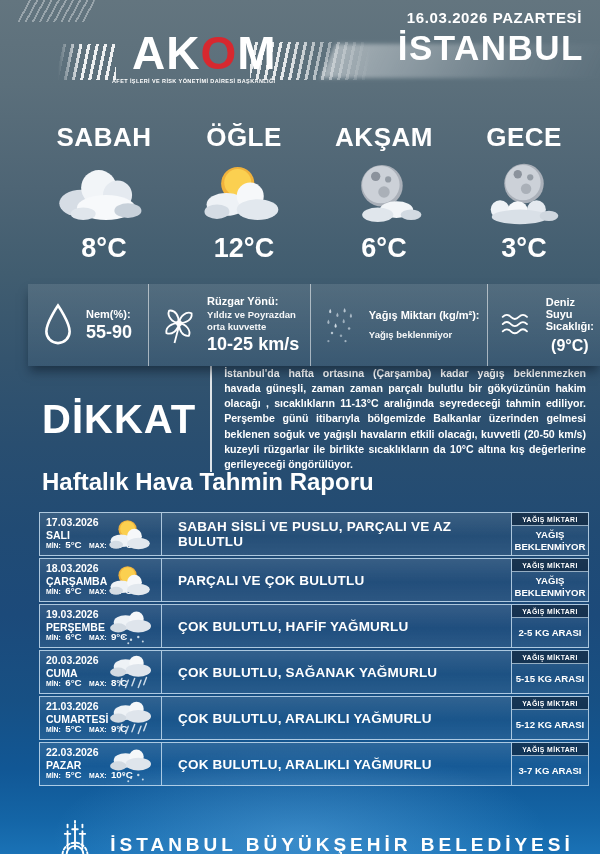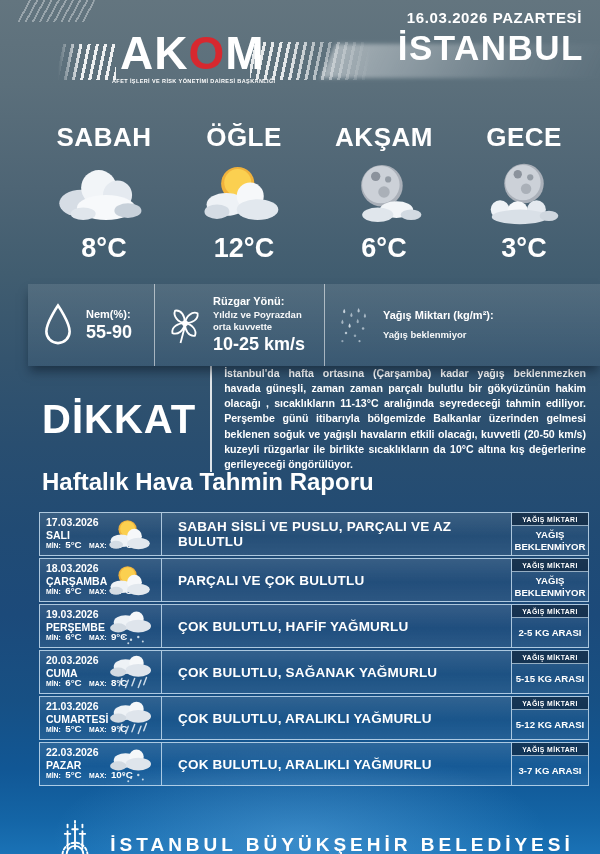--- a/index.html
+++ b/index.html
@@ -22,21 +22,21 @@
   .hdr-date { position:absolute; top:9px; right:18px; font-size:15px; font-weight:bold; letter-spacing:.6px; }
   .hdr-city { position:absolute; top:28px; right:16px; font-size:35px; font-weight:bold; letter-spacing:1.5px; }
   .corner-hatch { position:absolute; left:-6px; top:-4px; width:70px; height:26px; opacity:.35;
     background:repeating-linear-gradient(102deg, transparent 0 5px, #fff 5px 7px);
     transform:skewX(-18deg); }
   .logo-wrap { position:absolute; left:0; top:34px; width:600px; height:62px; }
   .hatch-l { position:absolute; left:30px; top:10px; width:58px; height:36px; opacity:.9;
     background:repeating-linear-gradient(102deg, transparent 0 5px, #fff 5px 8px);
     -webkit-mask-image:linear-gradient(90deg, transparent, #000 40%);
             mask-image:linear-gradient(90deg, transparent, #000 40%); }
-  .akom { position:absolute; left:92px; top:-4px; font-size:46px; font-weight:bold; letter-spacing:1px; line-height:1;text-align:right; }
+  .akom { position:absolute; left:104px; top:-4px; font-size:46px; font-weight:bold; letter-spacing:1px; line-height:1;text-align:right; }
   .akom .o { color:#d7282f; }
   .akom-sub { position:absolute; left:84px; top:44px; width:140px; font-size:5.5px; font-weight:bold;
     letter-spacing:.4px; text-align:center; white-space:nowrap; }
   .hatch-r { position:absolute; left:222px; top:8px; width:120px; height:38px; opacity:.85;
     background:repeating-linear-gradient(102deg, transparent 0 5px, #fff 5px 8px);
     -webkit-mask-image:linear-gradient(90deg, #000 30%, transparent);
             mask-image:linear-gradient(90deg, #000 30%, transparent); }
   .streak { position:absolute; left:300px; top:10px; width:280px; height:34px; transform:skewX(-24deg);
     background:linear-gradient(90deg, rgba(255,255,255,.45), rgba(255,255,255,.10) 65%, transparent);
     filter:blur(2px); }
@@ -233,20 +233,34 @@
               <circle cx="25" cy="40" r="1.2" opacity=".6"></circle>
             </g>
           </svg></span>
         <span class="m-col">
           <span class="m-label">Yağış Miktarı (kg/m²):</span>
           <span class="m-sub">Yağış beklenmiyor</span>
           <span class="m-value"></span>
         </span>
       </div>
 
+      <div class="metric">
+        <span class="m-icon"><svg viewBox="0 0 40 32">
+            <g fill="none" stroke="#fff" stroke-width="2" stroke-linecap="round">
+              <path d="M3 7 q4.5 -4.5 9 0 t9 0 t9 0"></path>
+              <path d="M3 15 q4.5 -4.5 9 0 t9 0 t9 0"></path>
+              <path d="M3 23 q4.5 -4.5 9 0 t9 0 t9 0"></path>
+            </g>
+          </svg></span>
+        <span class="m-col">
+          <span class="m-label">Deniz Suyu Sıcaklığı:</span>
+          <span class="m-sub"></span>
+          <span class="m-value">(9°C)</span>
+        </span>
+      </div>
 
   </div>
 
   <div class="warning">
     <div class="w-title">DİKKAT</div>
     <div class="w-text">İstanbul'da hafta ortasına (Çarşamba) kadar yağış beklenmezken havada güneşli, zaman zaman parçalı bulutlu bir gökyüzünün hakim olacağı , sıcaklıkların 11-13°C aralığında seyredeceği tahmin ediliyor. Perşembe günü itibarıyla bölgemizde Balkanlar üzerinden gelmesi beklenen soğuk ve yağışlı havaların etkili olacağı, kuvvetli (20-50 km/s) kuzeyli rüzgarlar ile birlikte sıcaklıkların da 10°C altına kış değerlerine gerileyeceği öngörülüyor.</div>
   </div>
 
   <div class="weekly-title">Haftalık Hava Tahmin Raporu</div>
   <div class="wtable">

